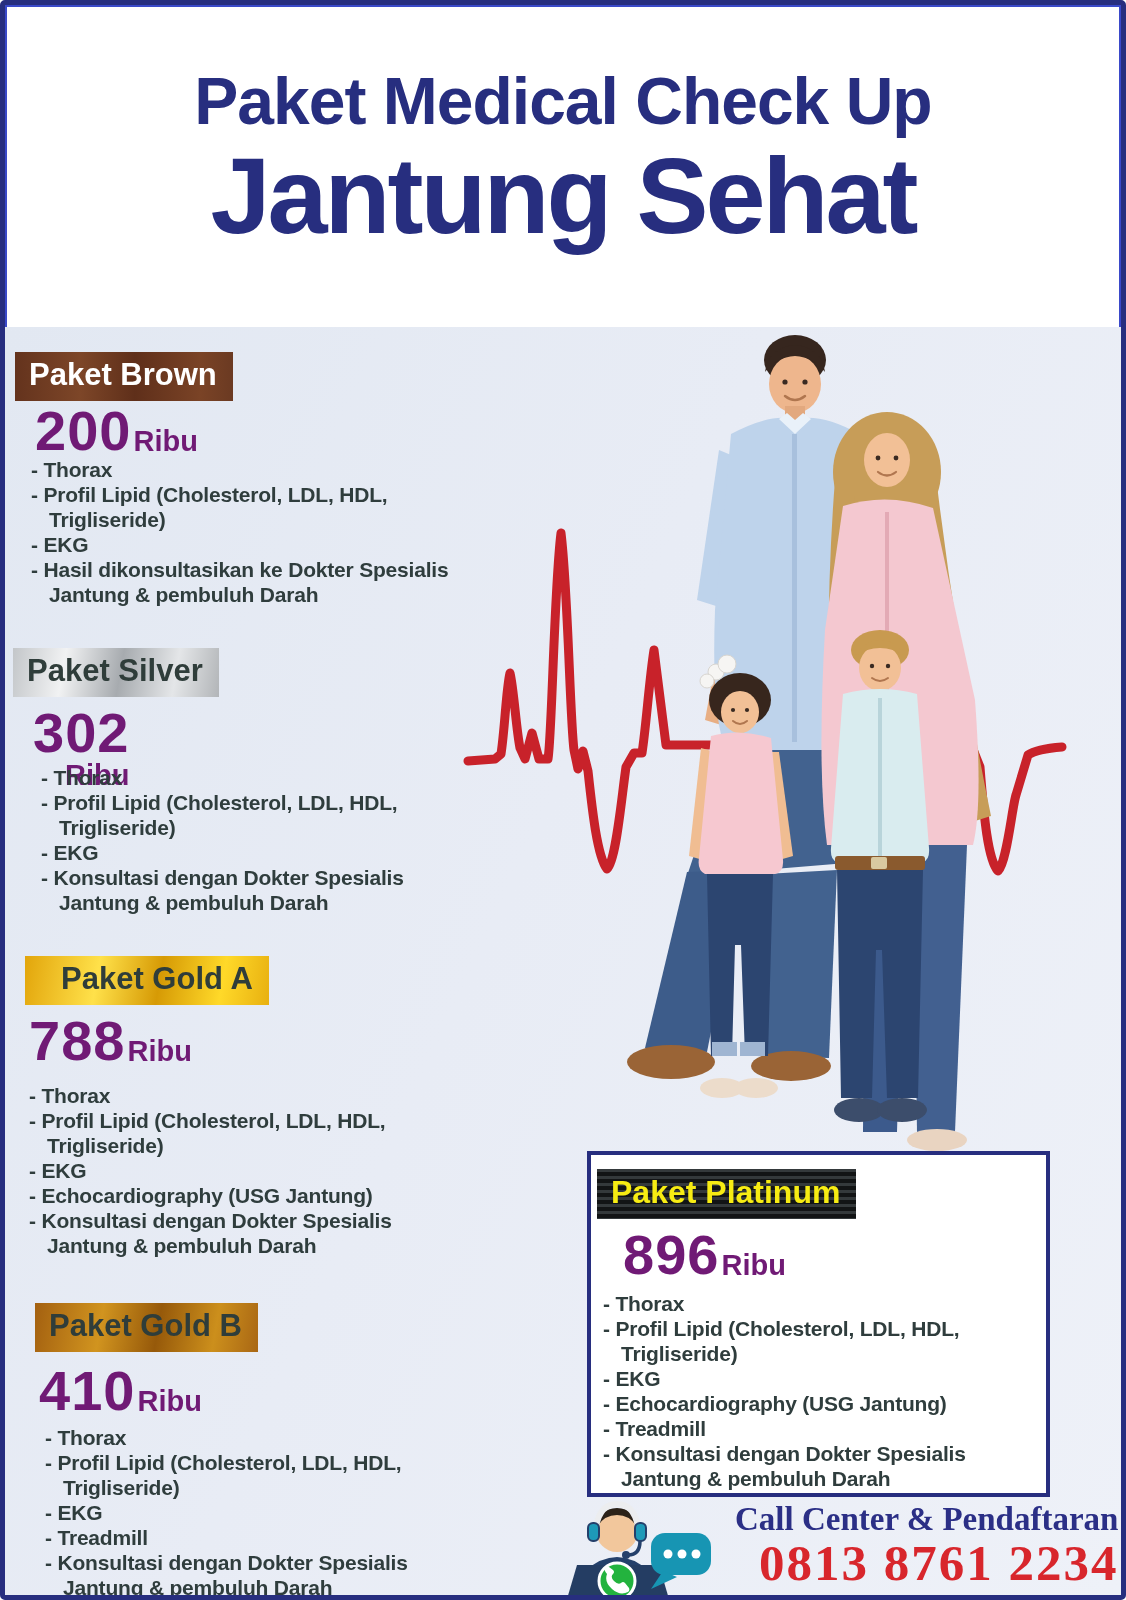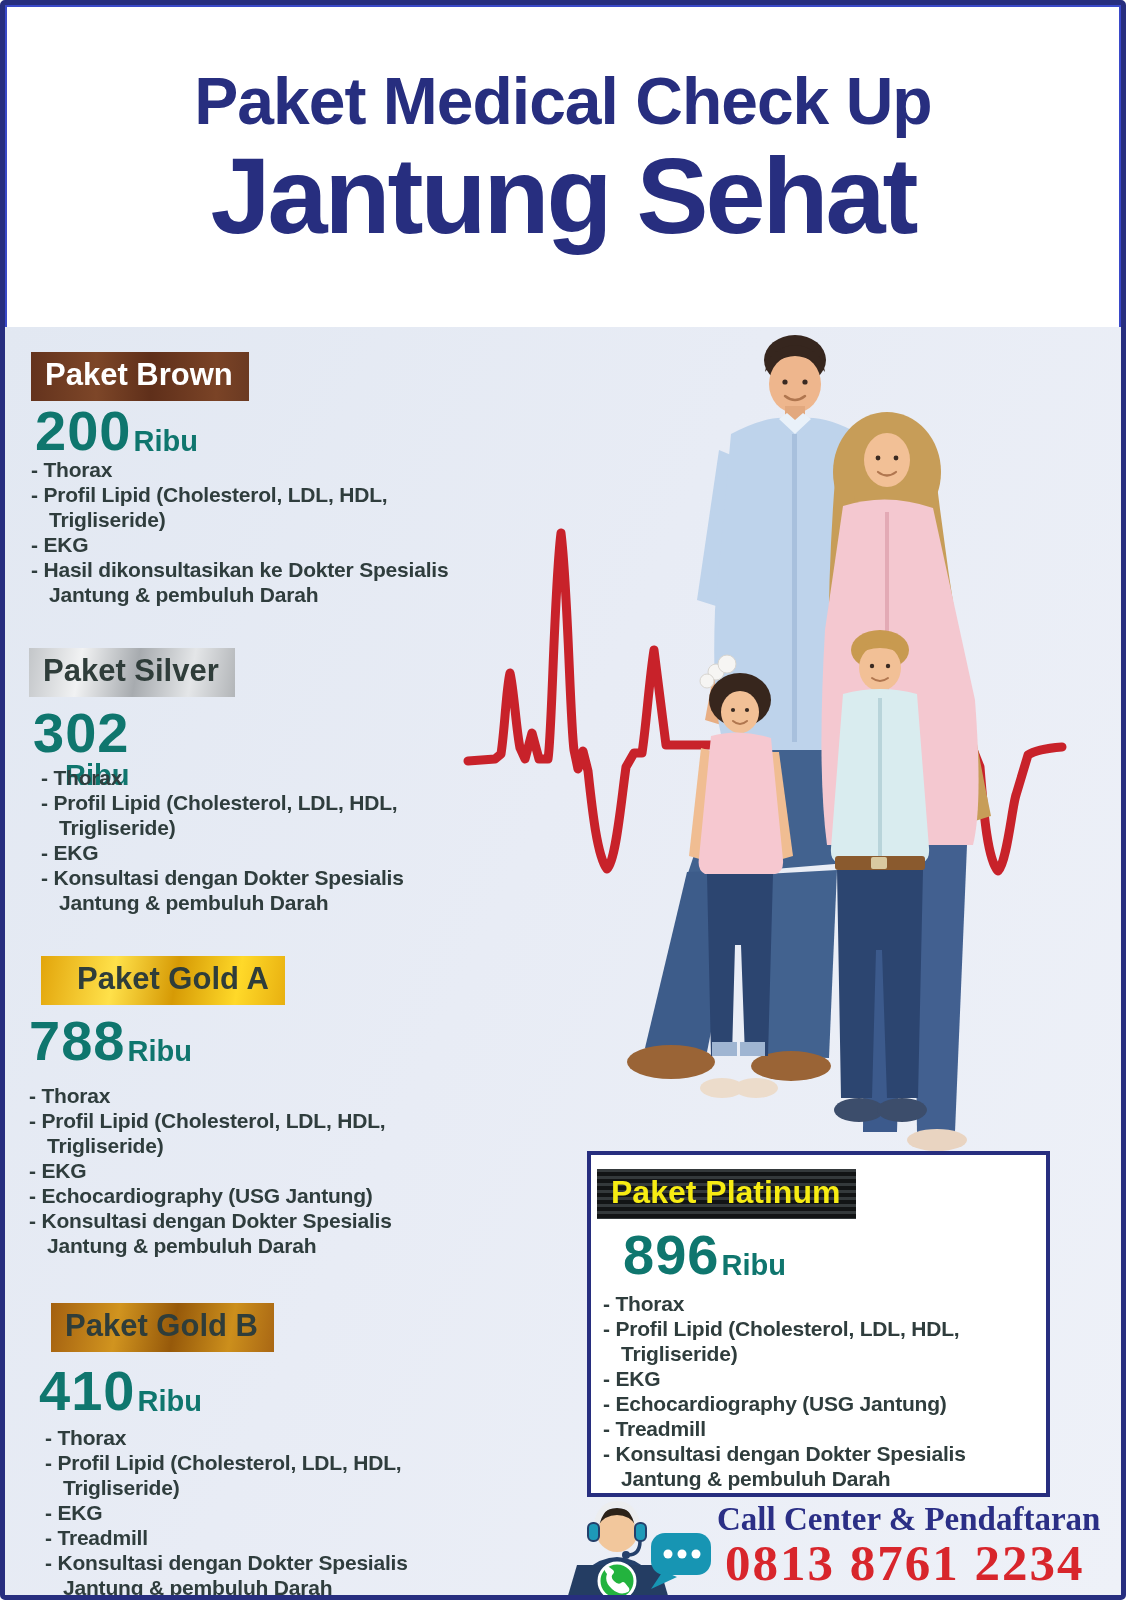--- a/index.html
+++ b/index.html
@@ -27,31 +27,31 @@
   }
   .title2{
     position:absolute;top:128px;left:0;width:100%;
     text-align:center;font-weight:bold;font-size:108px;letter-spacing:-3px;
     color:#272e7f;z-index:3;
   }
   
   .pkg{position:absolute;z-index:3;}
   .pkg-header{
     display:inline-block;font-weight:bold;font-size:31px;
-    padding:5px 16px 8px 14px;color:#2f3d3a;white-space:nowrap;margin-left:16px;
+    padding:5px 16px 8px 14px;color:#2f3d3a;white-space:nowrap;
   }
   .hdr-brown{background:linear-gradient(90deg,#64331d,#7d4628 30%,#5f2f1a 55%,#7a4326 85%,#6b3a22);color:#ffffff;}
   .hdr-silver{background:linear-gradient(100deg,#c3c6c9,#f1f2f3 25%,#a7abaf 52%,#e4e6e8 78%,#b2b5b8);}
   .hdr-golda{background:linear-gradient(100deg,#e2a50b,#ffe14a 30%,#d69a05 55%,#ffd929 80%,#e8b010);padding-left:36px;}
   .hdr-goldb{background:linear-gradient(100deg,#a36010,#d1941f 30%,#96590a 55%,#cc8f1c 80%,#a96714);}
   .hdr-platinum{
     background:repeating-linear-gradient(180deg,#34393b 0 3px,#121415 3px 7px);
     color:#f7ec13;font-size:32px;
   }
-  .price{display:flex;align-items:flex-end;line-height:1;color:#0f766e;}
+  .price{display:flex;align-items:flex-end;line-height:1;color:#701a75;}
   .price .num{font-weight:bold;font-size:56px;letter-spacing:1px;}
   .price .unit{font-weight:bold;font-size:29px;margin:0 0 3px 2px;}
   .items{
     list-style:none;margin:0;padding:0;width:446px;
     font-weight:bold;font-size:21px;line-height:25px;color:#2f3d3d;
     letter-spacing:-0.2px;
   }
   .items li{padding-left:18px;text-indent:-18px;}
   .items li::before{content:"- ";}
   
@@ -74,21 +74,21 @@
     z-index:4;
   }
   .platinum-card .pkg-header{margin:14px 0 0 6px;}
   .platinum-card .price{margin:8px 1px 0 32px;}
   .platinum-card .items{margin:8px 0 0 12px;width:432px;}
   
   .family{position:absolute;left:430px;top:295px;width:640px;height:860px;z-index:1;pointer-events:none;}
   
   .contact{position:absolute;left:550px;top:1492px;display:flex;align-items:flex-start;z-index:5;}
   .contact-icon{width:160px;height:106px;flex:0 0 auto;}
-  .contact-text{margin-left:2px;}
+  .contact-text{margin-left:20px;text-align:right;}
   .contact-label{
     font-family:"Liberation Serif","DejaVu Serif",serif;
     font-weight:bold;font-size:33px;color:#2b2f86;line-height:36px;margin-top:4px;
     white-space:nowrap;
   }
   .contact-phone{
     font-family:"Liberation Serif","DejaVu Serif",serif;
     font-weight:bold;font-size:51px;color:#d8262c;line-height:52px;letter-spacing:2px;
     margin-left:8px;white-space:nowrap;
   }

